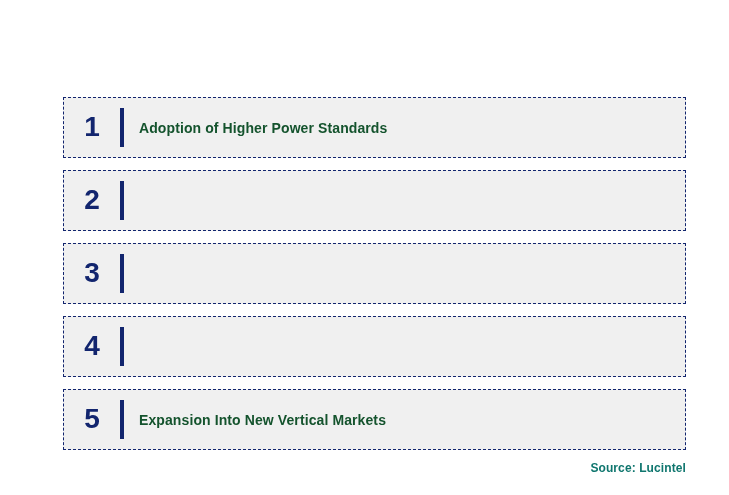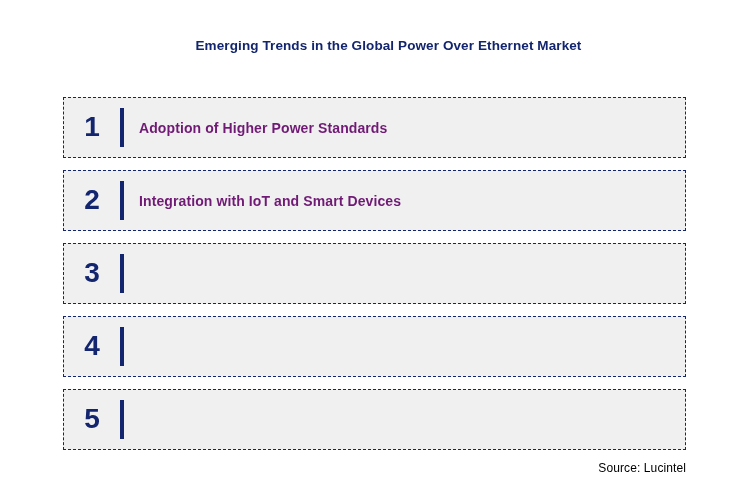--- a/index.html
+++ b/index.html
@@ -79,72 +79,71 @@
     flex: 0 0 4px;
     height: 39px;
     background: #12256e;
   }
 
   .trend-label {
     flex: 1 1 auto;
     padding-left: 15px;
     font-size: 14px;
     font-weight: bold;
-    color: #701a75;
+    color: #14532d;
     letter-spacing: 0.1px;
     white-space: nowrap;
     overflow: hidden;
   }
 
   
   .source-note {
     position: absolute;
     left: 0;
     top: 461px;
     width: 686px;
     text-align: right;
     font-size: 12px;
-    font-weight: normal;
-    color: #000000;
+    font-weight: bold;
+    color: #0f766e;
     letter-spacing: 0.1px;
   }
 </style>
 </head>
 <body>
 
 <div class="canvas">
 
-  <div class="chart-title">Emerging Trends in the Global Power Over Ethernet Market</div>
 
   <div class="trend-list">
 
     <div class="trend-row">
       <div class="trend-number">1</div>
       <div class="trend-divider"></div>
       <div class="trend-label">Adoption of Higher Power Standards</div>
     </div>
 
     <div class="trend-row">
       <div class="trend-number">2</div>
       <div class="trend-divider"></div>
-      <div class="trend-label">Integration with IoT and Smart Devices</div>
     </div>
 
     <div class="trend-row">
       <div class="trend-number">3</div>
       <div class="trend-divider"></div>
     </div>
 
     <div class="trend-row">
       <div class="trend-number">4</div>
       <div class="trend-divider"></div>
     </div>
 
     <div class="trend-row">
       <div class="trend-number">5</div>
       <div class="trend-divider"></div>
+      <div class="trend-label">Expansion Into New Vertical Markets</div>
     </div>
 
   </div>
 
   <div class="source-note">Source: Lucintel</div>
 
 </div>
 
 </body></html>

